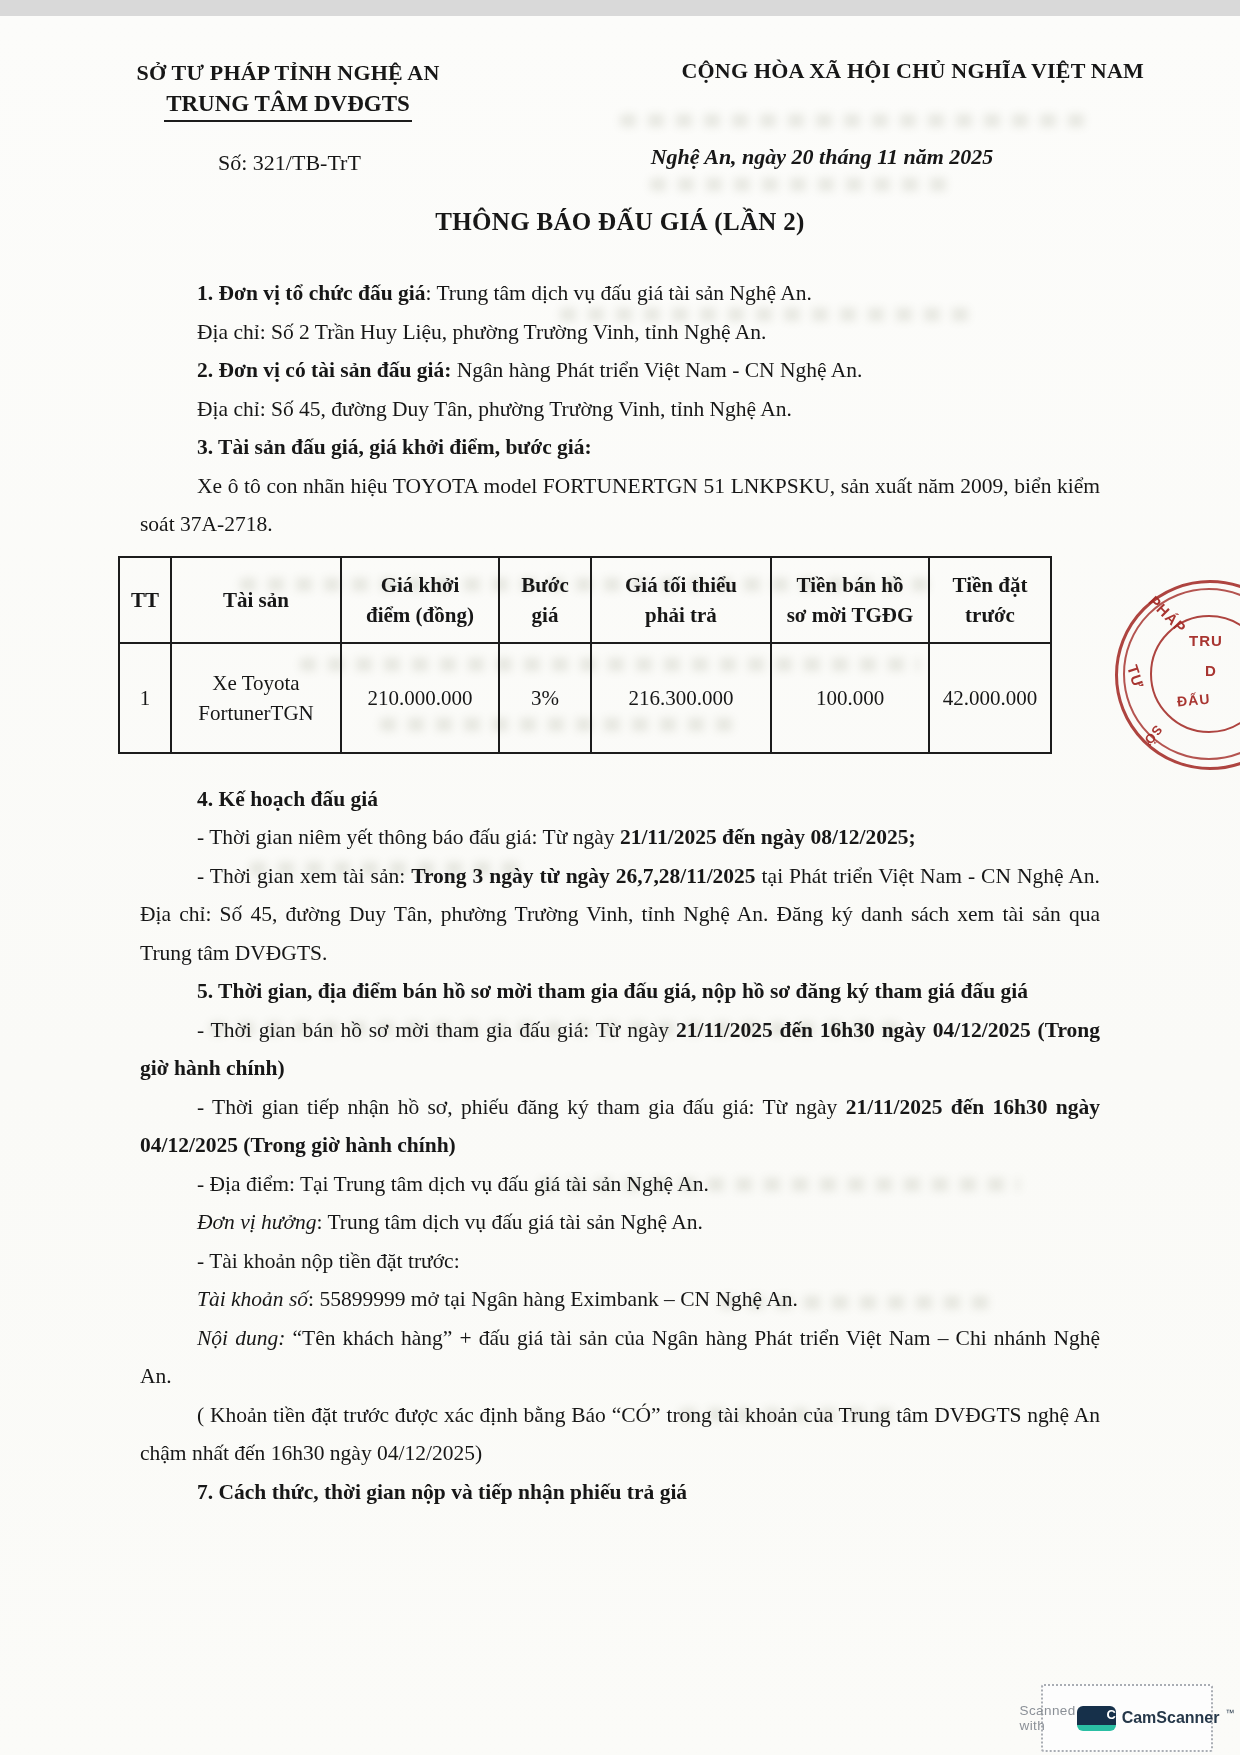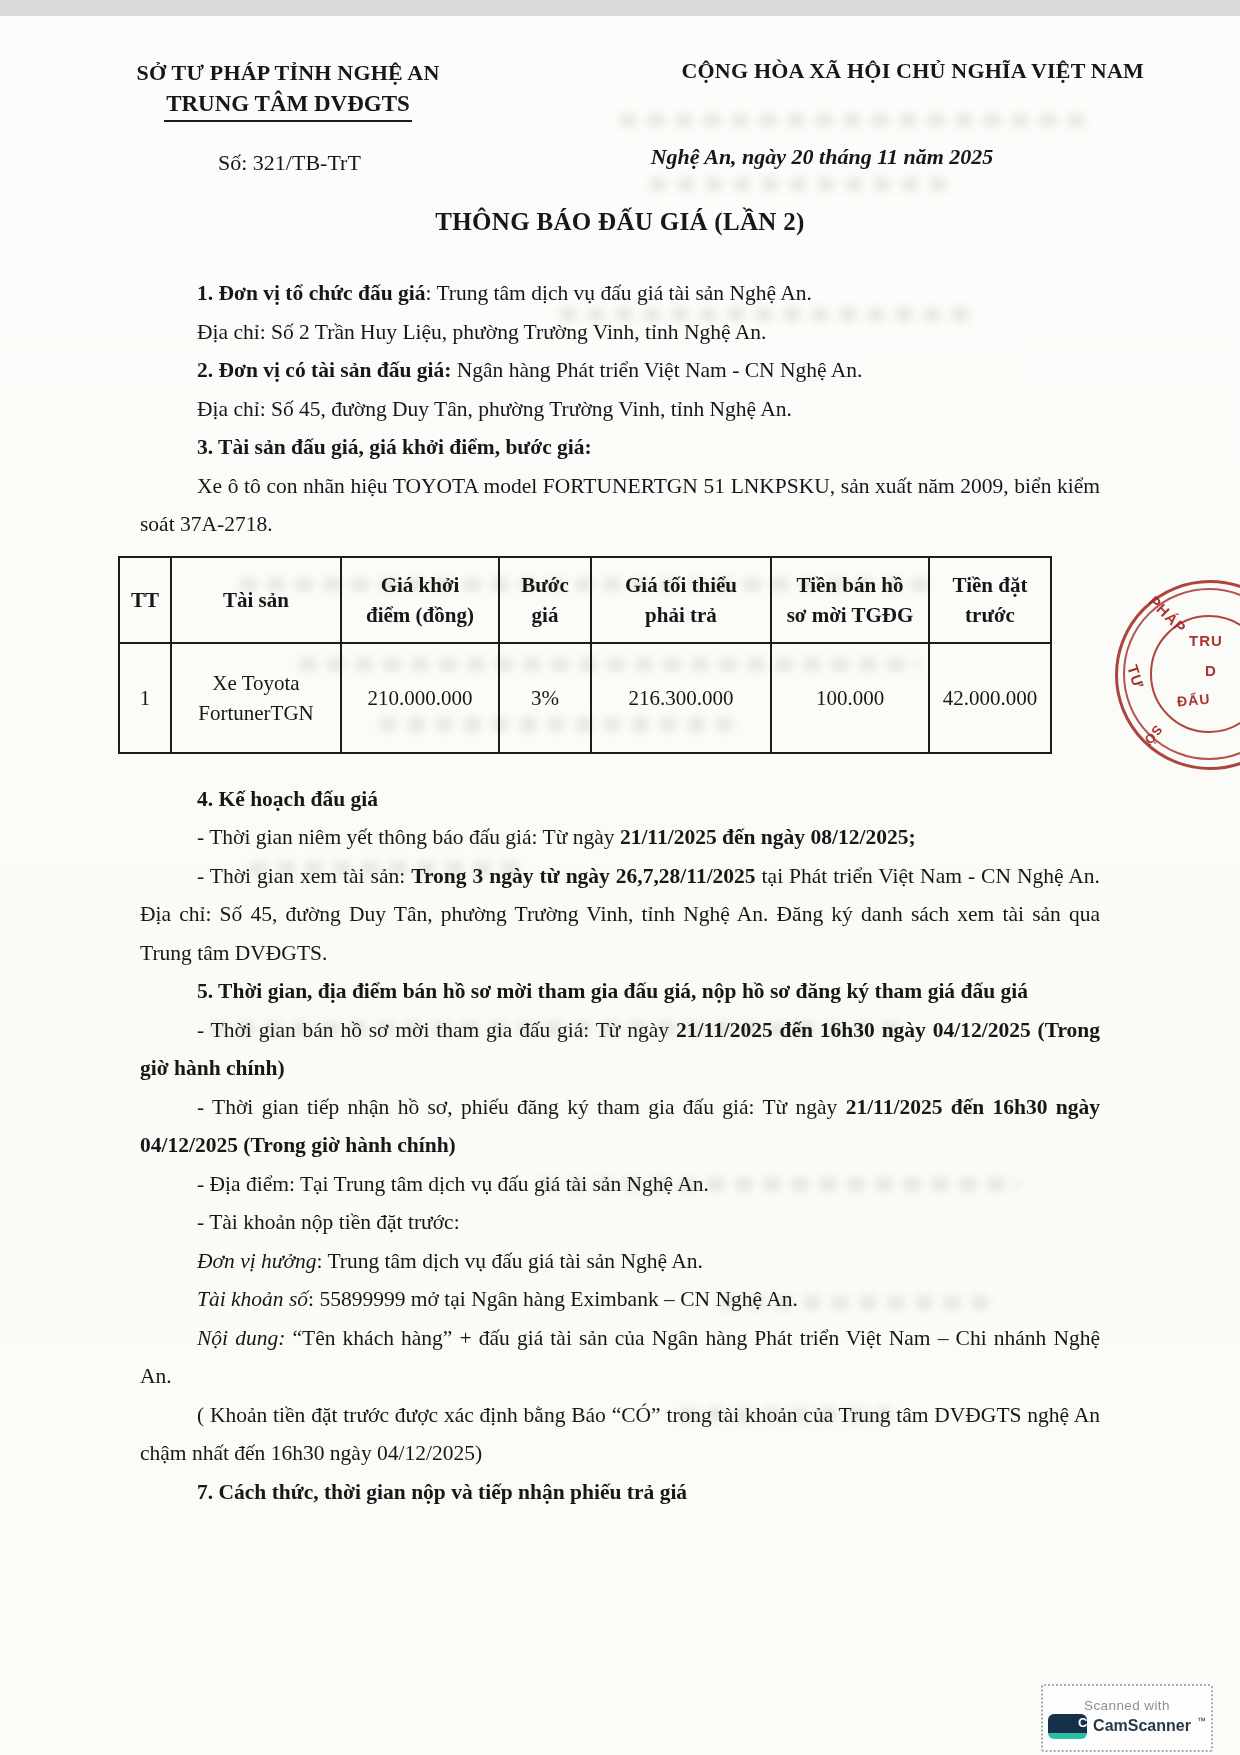--- a/index.html
+++ b/index.html
@@ -53,21 +53,21 @@
   .st-i1{left:74px;top:56px;font-size:15px;}
   .st-i2{left:90px;top:86px;font-size:15px;}
   .st-i3{left:62px;top:116px;font-size:14px;transform:rotate(-5deg);}
   
   .ghost{position:absolute;height:13px;filter:blur(4px);opacity:.15;border-radius:3px;
     background:repeating-linear-gradient(90deg,#74795a 0 16px,transparent 16px 28px);
     pointer-events:none;}
   
   .scan-badge{position:absolute;left:1041px;top:1668px;width:168px;height:64px;
     background:#fdfdfd;border:2px dotted #a9adb3;border-radius:3px;z-index:6;
-    display:flex;flex-direction:column;align-items:center;justify-content:center;gap:1px;
+    display:flex;flex-direction:row;align-items:center;justify-content:center;gap:1px;
     font-family:"Liberation Sans",sans-serif;}
   .scan-caption{font-size:13.5px;color:#8b9097;letter-spacing:.4px;}
   .brand-row{display:flex;align-items:center;gap:6px;}
   .cs-logo{width:25px;height:25px;border-radius:6px;color:#fff;font-weight:bold;font-size:13px;
     background:linear-gradient(#16304a 0 19px,#2bbfa4 19px);
     display:flex;align-items:flex-start;justify-content:center;padding-top:1px;box-sizing:border-box;padding-left:39px;}
   .brand-name{font-size:16px;font-weight:bold;color:#26384a;}
   .tm{font-size:9px;color:#26384a;align-self:flex-start;margin-top:2px;}
 </style>
 </head>
@@ -151,22 +151,22 @@
     </table>
 
     <div>
         <p class="para"><span class="b">4. Kế hoạch đấu giá</span></p>
         <p class="para"><span>- Thời gian niêm yết thông báo đấu giá: Từ ngày </span><span class="b">21/11/2025 đến ngày 08/12/2025;</span></p>
         <p class="para"><span>- Thời gian xem tài sản: </span><span class="b">Trong 3 ngày từ ngày 26,7,28/11/2025</span><span> tại Phát triển Việt Nam - CN Nghệ An. Địa chỉ: Số 45, đường Duy Tân, phường Trường Vinh, tỉnh Nghệ An. Đăng ký danh sách xem tài sản qua Trung tâm DVĐGTS.</span></p>
         <p class="para"><span class="b">5. Thời gian, địa điểm bán hồ sơ mời tham gia đấu giá, nộp hồ sơ đăng ký tham giá đấu giá</span></p>
         <p class="para"><span>- Thời gian bán hồ sơ mời tham gia đấu giá: Từ ngày </span><span class="b">21/11/2025 đến 16h30 ngày 04/12/2025 (Trong giờ hành chính)</span></p>
         <p class="para"><span>- Thời gian tiếp nhận hồ sơ, phiếu đăng ký tham gia đấu giá: Từ ngày </span><span class="b">21/11/2025 đến 16h30 ngày 04/12/2025 (Trong giờ hành chính)</span></p>
         <p class="para"><span>- Địa điểm: Tại Trung tâm dịch vụ đấu giá tài sản Nghệ An.</span></p>
+        <p class="para"><span class="i">Đơn vị hưởng</span><span>: Trung tâm dịch vụ đấu giá tài sản Nghệ An.</span></p>
         <p class="para"><span>- Tài khoản nộp tiền đặt trước:</span></p>
-        <p class="para"><span class="i">Đơn vị hưởng</span><span>: Trung tâm dịch vụ đấu giá tài sản Nghệ An.</span></p>
         <p class="para"><span class="i">Tài khoản số</span><span>: 55899999 mở tại Ngân hàng Eximbank – CN Nghệ An.</span></p>
         <p class="para"><span class="i">Nội dung:</span><span> “Tên khách hàng” + đấu giá tài sản của Ngân hàng Phát triển Việt Nam – Chi nhánh Nghệ An.</span></p>
         <p class="para"><span>( Khoản tiền đặt trước được xác định bằng Báo “CÓ” trong tài khoản của Trung tâm DVĐGTS nghệ An chậm nhất đến 16h30 ngày 04/12/2025)</span></p>
         <p class="para"><span class="b">7. Cách thức, thời gian nộp và tiếp nhận phiếu trả giá</span></p>
       </div>
   </div>
 
   <div class="stamp">
     <div class="ring ring1"></div>
     <div class="ring ring2"></div>

